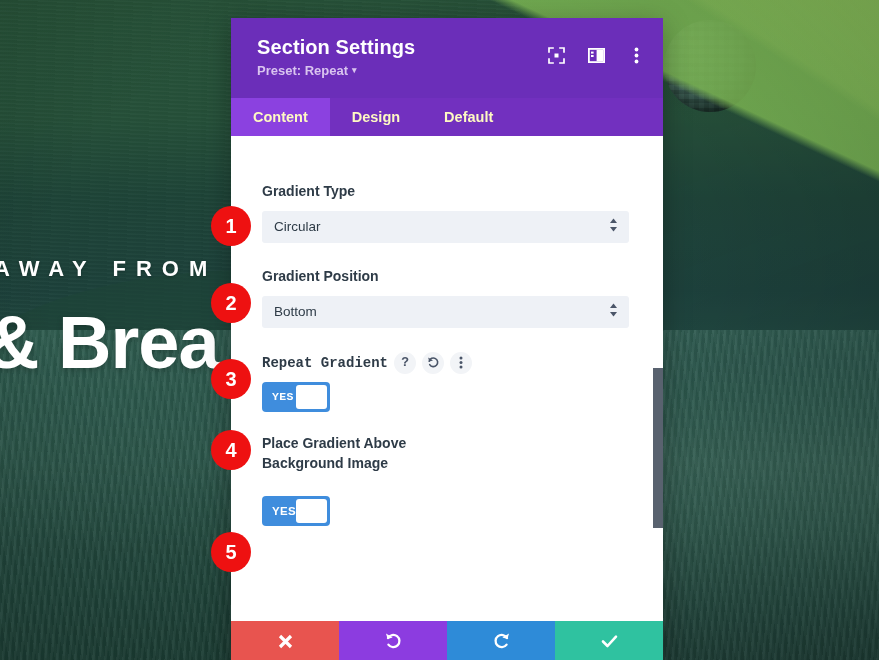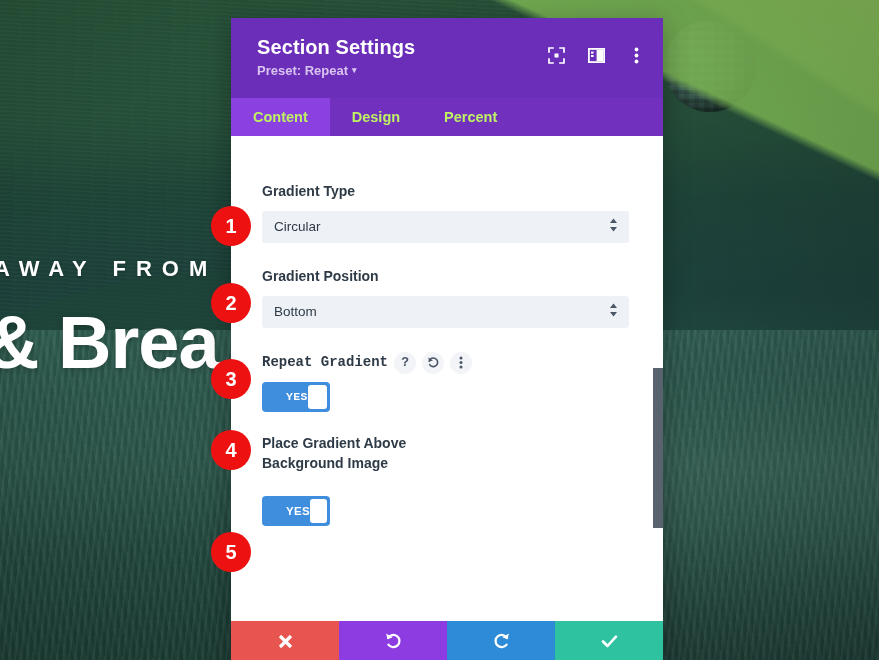--- a/index.html
+++ b/index.html
@@ -204,21 +204,21 @@
   .tabs {
     display: flex;
     background: #7230bf;
     flex: 0 0 auto;
     height: 38px;
   }
   .tab {
     padding: 0 22px;
     height: 38px;
     line-height: 38px;
-    color: #bef264;
+    color: #fef9c3;
     font-size: 14.5px;
     font-weight: 700;
     cursor: pointer;
     white-space: nowrap;
   }
   .tab.active { background: #8b41e0; }
 
   .modal-body {
     flex: 1 1 auto;
     background: #ffffff;
@@ -228,21 +228,21 @@
   }
 
   .field { margin-bottom: 24px; }
   .field-label {
     font-size: 14px;
     font-weight: 700;
     color: #2e3b47;
     margin-bottom: 9px;
     line-height: 1.42;
     display: flex;
-    align-items: center;
+    align-items: flex-end;
     gap: 6px;
     flex-wrap: wrap;
   }
   .field-label .ltext { display: inline-block; }
 
   .inline-icon {
     width: 22px; height: 22px;
     border-radius: 50%;
     background: #f2f4f7;
     display: inline-flex;
@@ -295,21 +295,20 @@
     justify-content: space-between;
     padding: 3px;
     cursor: pointer;
   }
   .toggle .tlabel {
     color: #ffffff;
     font-size: 11.5px;
     font-weight: 700;
     letter-spacing: .3px;
     padding-left: 7px;
-    margin-left: 14px;
   }
   .toggle .knob {
     width: 31px; height: 24px;
     background: #ffffff;
     border-radius: 3px;
   }
 
   .modal-footer {
     flex: 0 0 auto;
     display: flex;
@@ -402,21 +401,21 @@
             <circle cx="2.5" cy="8.5" r="1.9" fill="#ffffff"></circle>
             <circle cx="2.5" cy="14.5" r="1.9" fill="#ffffff"></circle>
           </svg>
         </div>
       </div>
     </div>
 
     <div class="tabs">
       <div class="tab active">Content</div>
       <div class="tab">Design</div>
-      <div class="tab">Percent</div>
+      <div class="tab">Default</div>
     </div>
 
     <div class="modal-body">
 
       <div class="field">
         <div class="field-label">
           <span class="ltext">Gradient Type</span>
         </div>
         <div class="select-wrap">
           <div class="select-box">Circular</div>

